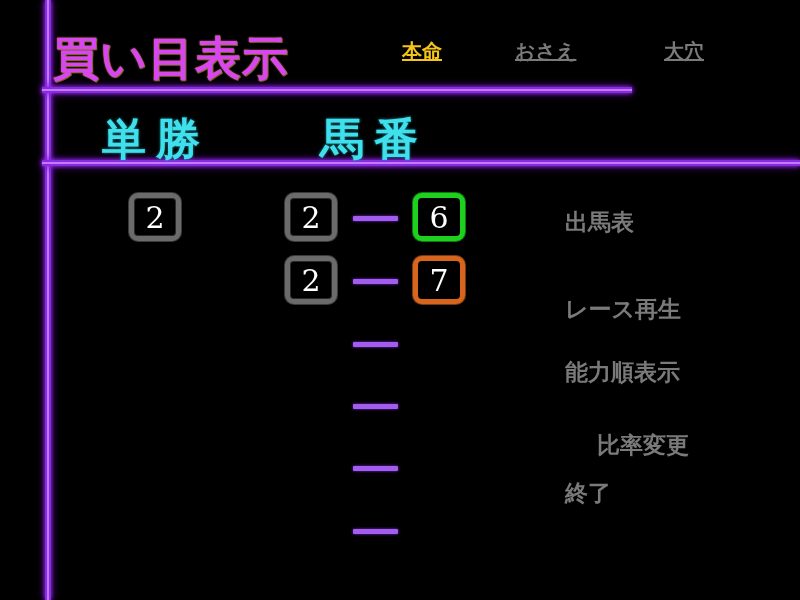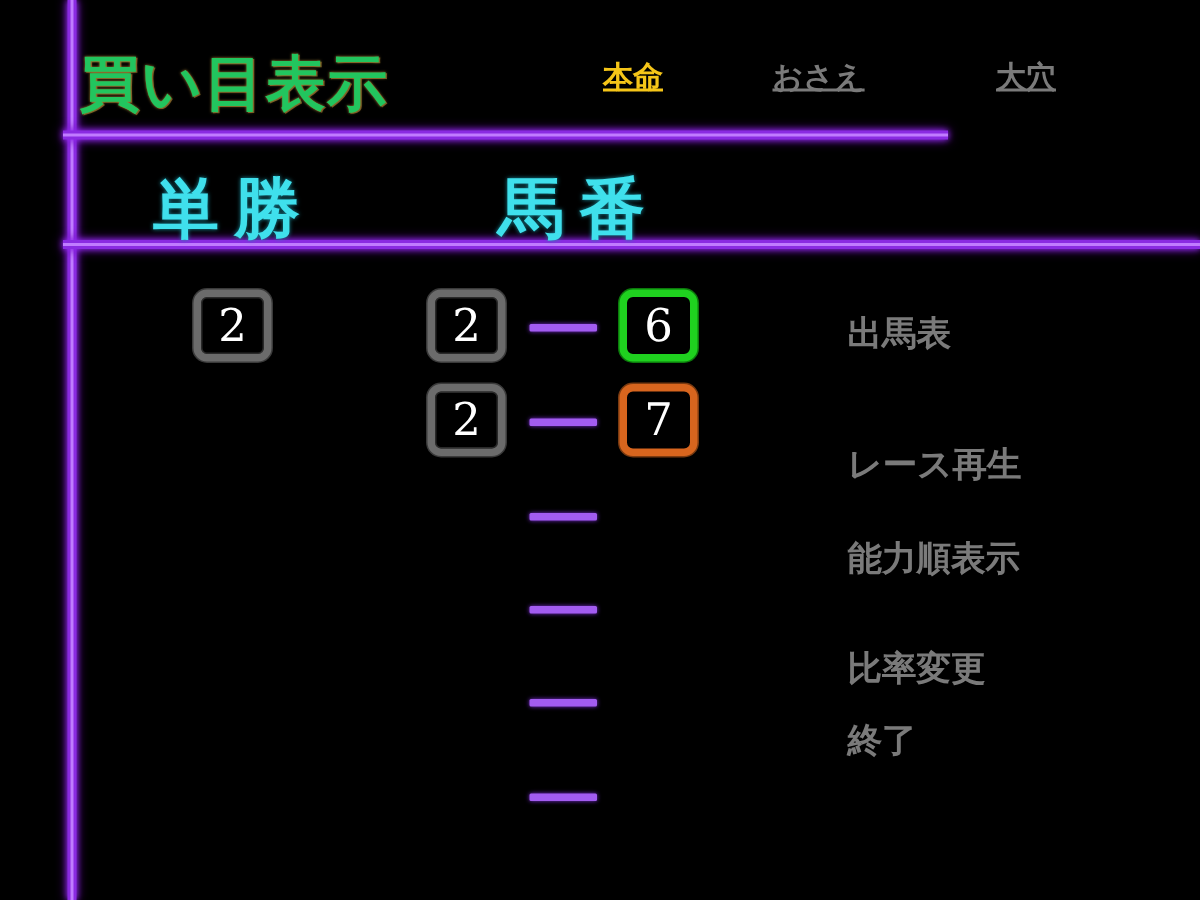--- a/index.html
+++ b/index.html
@@ -15,36 +15,36 @@
   .vline::after { content: ""; position: absolute; left: 2px; top: 0; width: 2px; height: 100%; background: #c07cff; }
   .hline {
     position: absolute; height: 6px; background: #8a2be2;
     box-shadow: 0 0 4px #9b30ff, 0 0 8px #6a0dad;
   }
   .hline::after { content: ""; position: absolute; left: 0; top: 2px; height: 2px; width: 100%; background: #c07cff; }
   .hline-top { left: 42px; top: 87px; width: 590px; }
   .hline-mid { left: 42px; top: 160px; width: 758px; }
 
   .title {
-    position: absolute; left: 53px; top: 28px; font-size: 40px; font-weight: bold;
-    color: #22c55e; letter-spacing: 1px;
+    position: absolute; left: 53px; top: 28px; font-size: 46px; font-weight: bold;
+    color: #d946ef; letter-spacing: 1px;
     text-shadow: 0 0 2px #b08a3a, 1px 1px 0 #6b5220;
     font-family: "DejaVu Serif", "Liberation Serif", serif;
   }
   .tab { position: absolute; top: 38px; font-size: 20px; font-weight: bold; text-decoration: underline; }
   .tab-honmei { left: 402px; color: #f5c518; }
   .tab-osae { left: 515px; color: #7a7a7a; }
   .tab-oana { left: 664px; color: #7a7a7a; }
 
   .colhead {
     position: absolute; top: 110px; font-size: 44px; font-weight: bold; color: #3fe0ec;
     letter-spacing: 10px; text-shadow: 0 0 3px #1a8fa0;
   }
   .colhead-tansho { left: 102px; }
-  .colhead-umaban { left: 320px; margin-left: 12px; }
+  .colhead-umaban { left: 320px; }
 
   .numbox {
     position: absolute; width: 52px; height: 48px; box-sizing: border-box;
     border: 5px solid #6e6e6e; border-radius: 9px;
     background: #000;
     box-shadow: inset 0 0 0 1px #2a2a2a, 0 0 0 1px #3a3a3a;
     display: flex; align-items: center; justify-content: center;
     color: #fff; font-size: 30px;
     font-family: "DejaVu Serif", "Liberation Serif", serif;
   }
@@ -92,14 +92,14 @@
 </div>
 
 <div class="dash" style="top:342px;"></div>
 <div class="dash" style="top:404px;"></div>
 <div class="dash" style="top:466px;"></div>
 <div class="dash" style="top:529px;"></div>
 
 <div class="menu-item" style="top:207px;">出馬表</div>
 <div class="menu-item" style="top:294px;font-family:Liberation Serif, serif;">レース再生</div>
 <div class="menu-item" style="top:357px;">能力順表示</div>
-<div class="menu-item" style="top:430px;">比率変更</div>
+<div class="menu-item" style="top:430px;margin-left:32px;">比率変更</div>
 <div class="menu-item" style="top:478px;">終了</div>
 
 </body></html>

